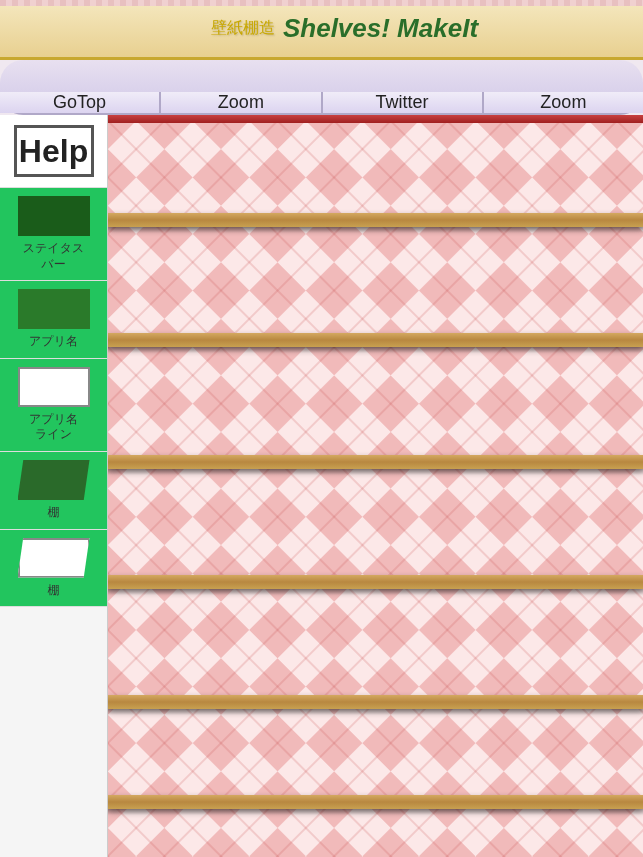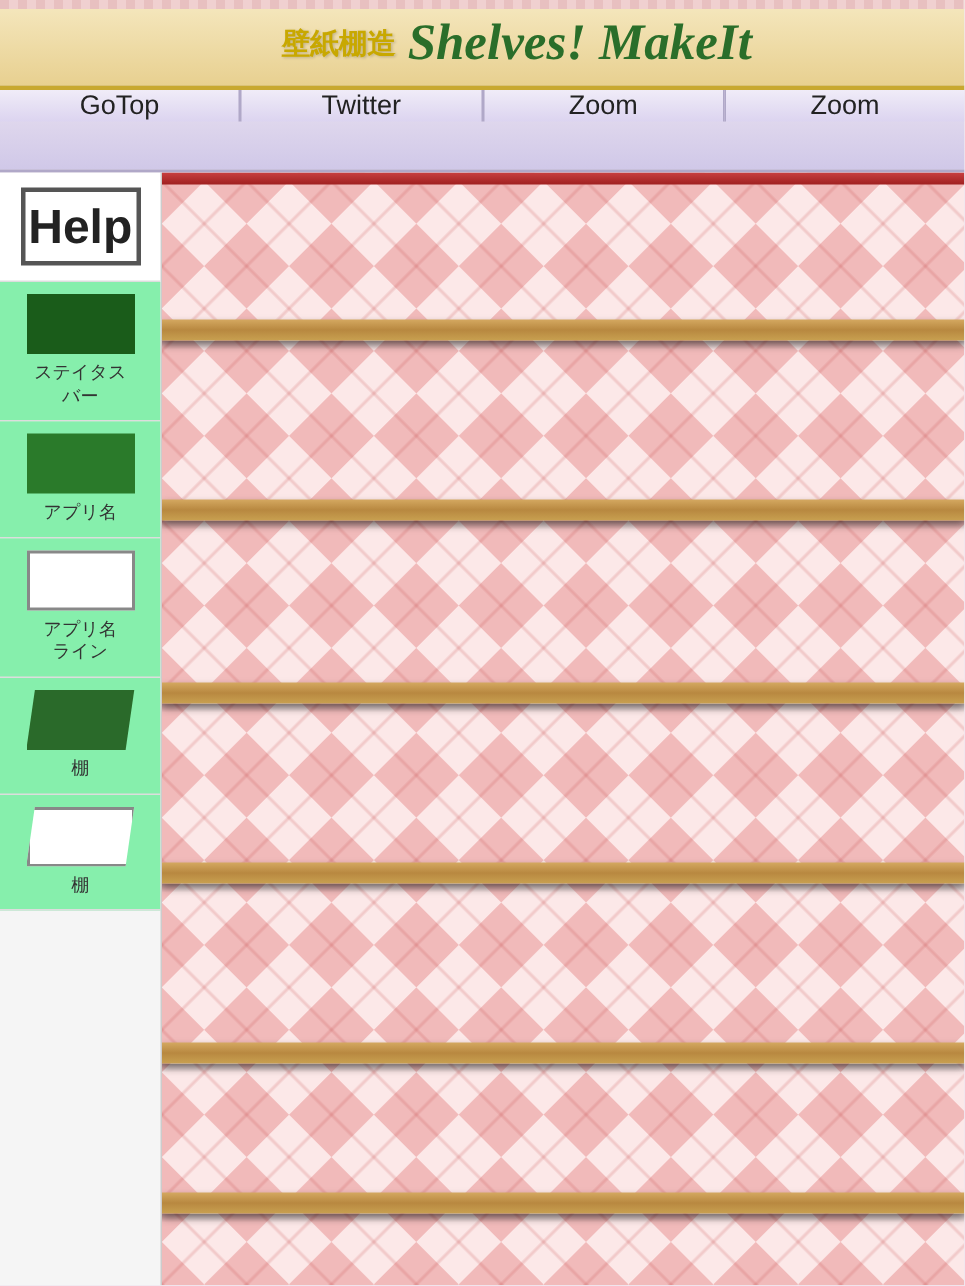--- a/index.html
+++ b/index.html
@@ -25,44 +25,45 @@
     }
     #title-bar::before {
       content: '';
       position: absolute;
       top: 0; left: 0; right: 0;
       height: 6px;
       background: repeating-linear-gradient(90deg, #e8c0c0 0px, #e8c0c0 6px, #f0d0d0 6px, #f0d0d0 12px);
     }
 
     #title-japanese {
-      font-size: 19px;
-      font-weight: bold;
+      font-size: 16px;
+      font-weight: normal;
       color: #c8a800;
       text-shadow: 1px 1px 2px rgba(0,0,0,0.2);
       margin-right: 8px;
       margin-left: 46px;
     }
 
     #title-english {
-      font-size: 34px;
+      font-size: 26px;
       font-style: italic;
-      font-family: Liberation Serif, serif;
+      font-family: Liberation Sans, sans-serif;
       color: #2a6e2a;
       font-weight: bold;
     }
 
     
     #toolbar {
       width: 100%;
       height: 55px;
       background: linear-gradient(to bottom, #e8e0f0, #d0c8e8);
       border-bottom: 2px solid #b0a8c8;
       display: flex;
-      align-items: flex-start;
+      align-items: flex-end;
+      border-radius: 23px;
     }
 
     .toolbar-btn {
       flex: 1;
       border: 1px solid #b0a8c8;
       background: linear-gradient(to bottom, #f0ecf8, #dcd4f0);
       font-size: 18px;
       font-weight: 500;
       color: #222;
       cursor: pointer;
@@ -93,21 +94,21 @@
       display: flex;
       flex-direction: column;
     }
 
     .sidebar-item {
       border-bottom: 1px solid #ddd;
       padding: 8px 6px;
       display: flex;
       flex-direction: column;
       align-items: center;
-      background: #86efac;
+      background: #22c55e;
     }
 
     .sidebar-item-help {
       padding: 10px 6px;
       background: #fff;
     }
 
     .help-box {
       width: 80px;
       height: 52px;
@@ -228,22 +229,22 @@
 </head>
 <body>
 
 <div id="title-bar">
   <span id="title-japanese">壁紙棚造</span>
   <span id="title-english">Shelves! MakeIt</span>
 </div>
 
 <div id="toolbar">
   <button class="toolbar-btn">GoTop</button>
+  <button class="toolbar-btn">Zoom</button>
   <button class="toolbar-btn">Twitter</button>
-  <button class="toolbar-btn">Zoom</button>
   <button class="toolbar-btn">Zoom</button>
 </div>
 
 <div id="main">
 
   <div id="sidebar">
 
     <div class="sidebar-item sidebar-item-help">
       <div class="help-box">
         <span>Help</span>

